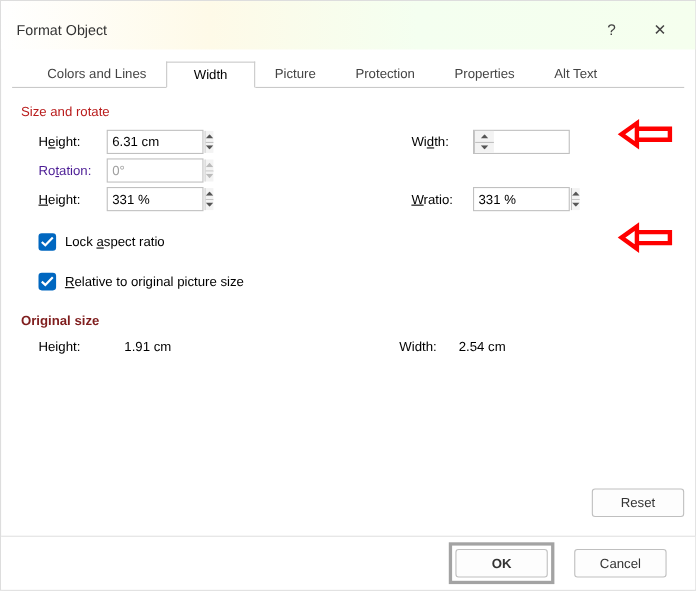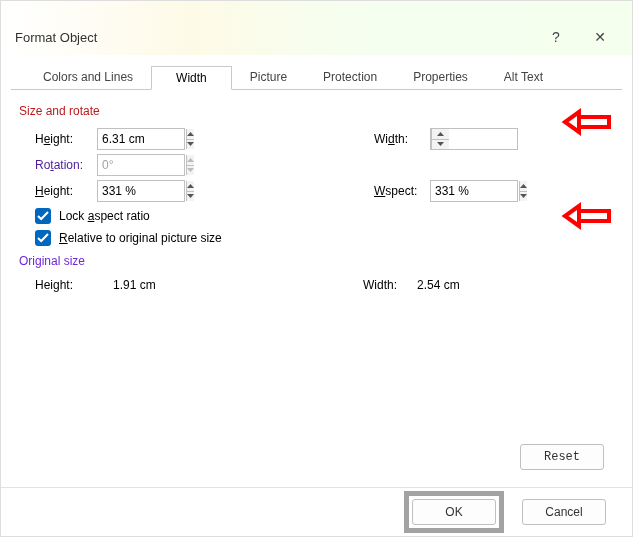--- a/index.html
+++ b/index.html
@@ -17,21 +17,21 @@
     box-sizing: border-box;
     position: relative;
     border: 1px solid #ddd;
     box-shadow: 0 3px 12px rgba(0,0,0,0.25);
   }
   
   .titlebar {
     height: 36px;
     display: flex;
     align-items: center;
-    padding: 18px 10px 0 14px;
+    padding: 8px 10px 0 14px;
     border-bottom: 0;
     background: linear-gradient(90deg,#fff 0%,#fefae8 30%,#f4fff0 60%,#f5ffee 100%);
     position: relative;
   }
   .titlebar .title {
     flex: 1;
     font-size: 13px;
     color: #333;
   }
   .titlebar .tb-btn {
@@ -71,21 +71,21 @@
     padding: 4px 24px;
   }
   
   .body {
     padding: 8px 18px 0 18px;
   }
   .group-label {
     color: #b91c1c;
     margin: 6px 0 10px 0;
   }
-  .group-label.dim { color: #6d28d9; }
+  .group-label.dim { color: #7f1d1d; font-weight: bold; }
   .row {
     display: flex;
     align-items: center;
     margin: 4px 0;
     position: relative;
   }
   .col-label {
     width: 62px;
     padding-left: 16px;
     box-sizing: content-box;
@@ -136,21 +136,21 @@
     cursor: pointer;
     display:flex;align-items:center;justify-content:center;
   }
   .spin .arrows button:first-child { border-bottom: 1px solid #c0c0c0; }
   .spin .arrows svg { width: 7px; height: 4px; display:block; }
   
   .cb-row {
     display: flex;
     align-items: center;
     padding-left: 16px;
-    margin: 6px 0;
+    margin: 20px 0;
     gap: 8px;
   }
   .cb {
     width: 16px;
     height: 16px;
     border-radius: 3px;
     background: #0067c0;
     display: inline-flex;
     align-items: center;
     justify-content: center;
@@ -161,23 +161,22 @@
   .orig-row {
     display:flex; align-items:center;
     margin-top: 6px;
   }
   .orig-row .ol1 { width: 78px; padding-left:16px; }
   .orig-row .ov1 { width: 250px; }
   .orig-row .ol2 { width: 54px; }
   
   .reset-area {
     position: absolute;
-    right: 28px;
+    right: 10px;
     bottom: 66px;
-    font-family: Liberation Mono, monospace;
   }
   .btn {
     min-width: 84px;
     height: 26px;
     border: 1px solid #bfbfbf;
     border-radius: 3px;
     background: #fdfdfd;
     padding: 0 18px;
     cursor: pointer;
     font: inherit;
@@ -189,23 +188,24 @@
     border-top: 1px solid #e2e2e2;
     height: 48px;
     display: flex;
     align-items: center;
     justify-content: flex-end;
     gap: 18px;
     padding-right: 26px;
     background: #fff;
   }
   .ok-highlight {
-    border: 5px solid #a3a3a3;
+    border: 3px solid #a3a3a3;
     padding: 3px;
     display: inline-block;
+    font-weight: bold;
   }
   .ok-highlight .btn { margin:0; }
   
   .red-arrow {
     position: absolute;
     width: 52px;
     height: 30px;
   }
   .red-arrow svg { width: 100%; height: 100%; display:block; }
 </style>
@@ -314,21 +314,21 @@
             </button>
           <button>
               <svg viewBox="0 0 7 4">
                 <polygon points="0,0 7,0 3.5,4" fill="#555"></polygon>
               </svg>
             </button>
         </div>
       </div>
       <div class="right-pair">
         <div class="r-label">
-          <span class="ul">W</span><span>spect:</span>
+          <span class="ul">W</span><span>ratio:</span>
         </div>
         <div class="spin">
           <input value="331 %" style="">
           <div class="arrows">
             <button>
                 <svg viewBox="0 0 7 4">
                   <polygon points="3.5,0 7,4 0,4" fill="#555"></polygon>
                 </svg>
               </button>
             <button>

